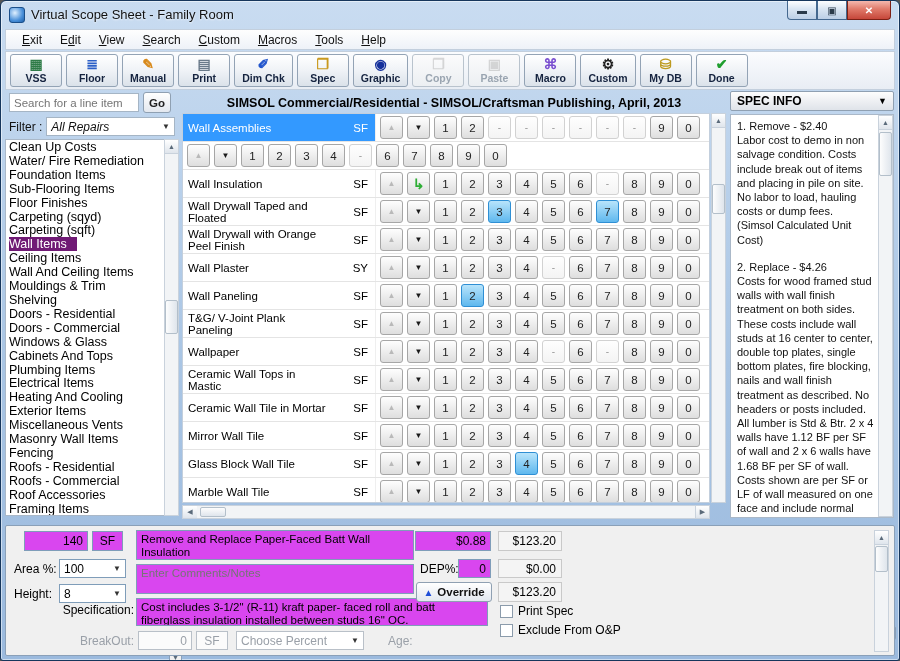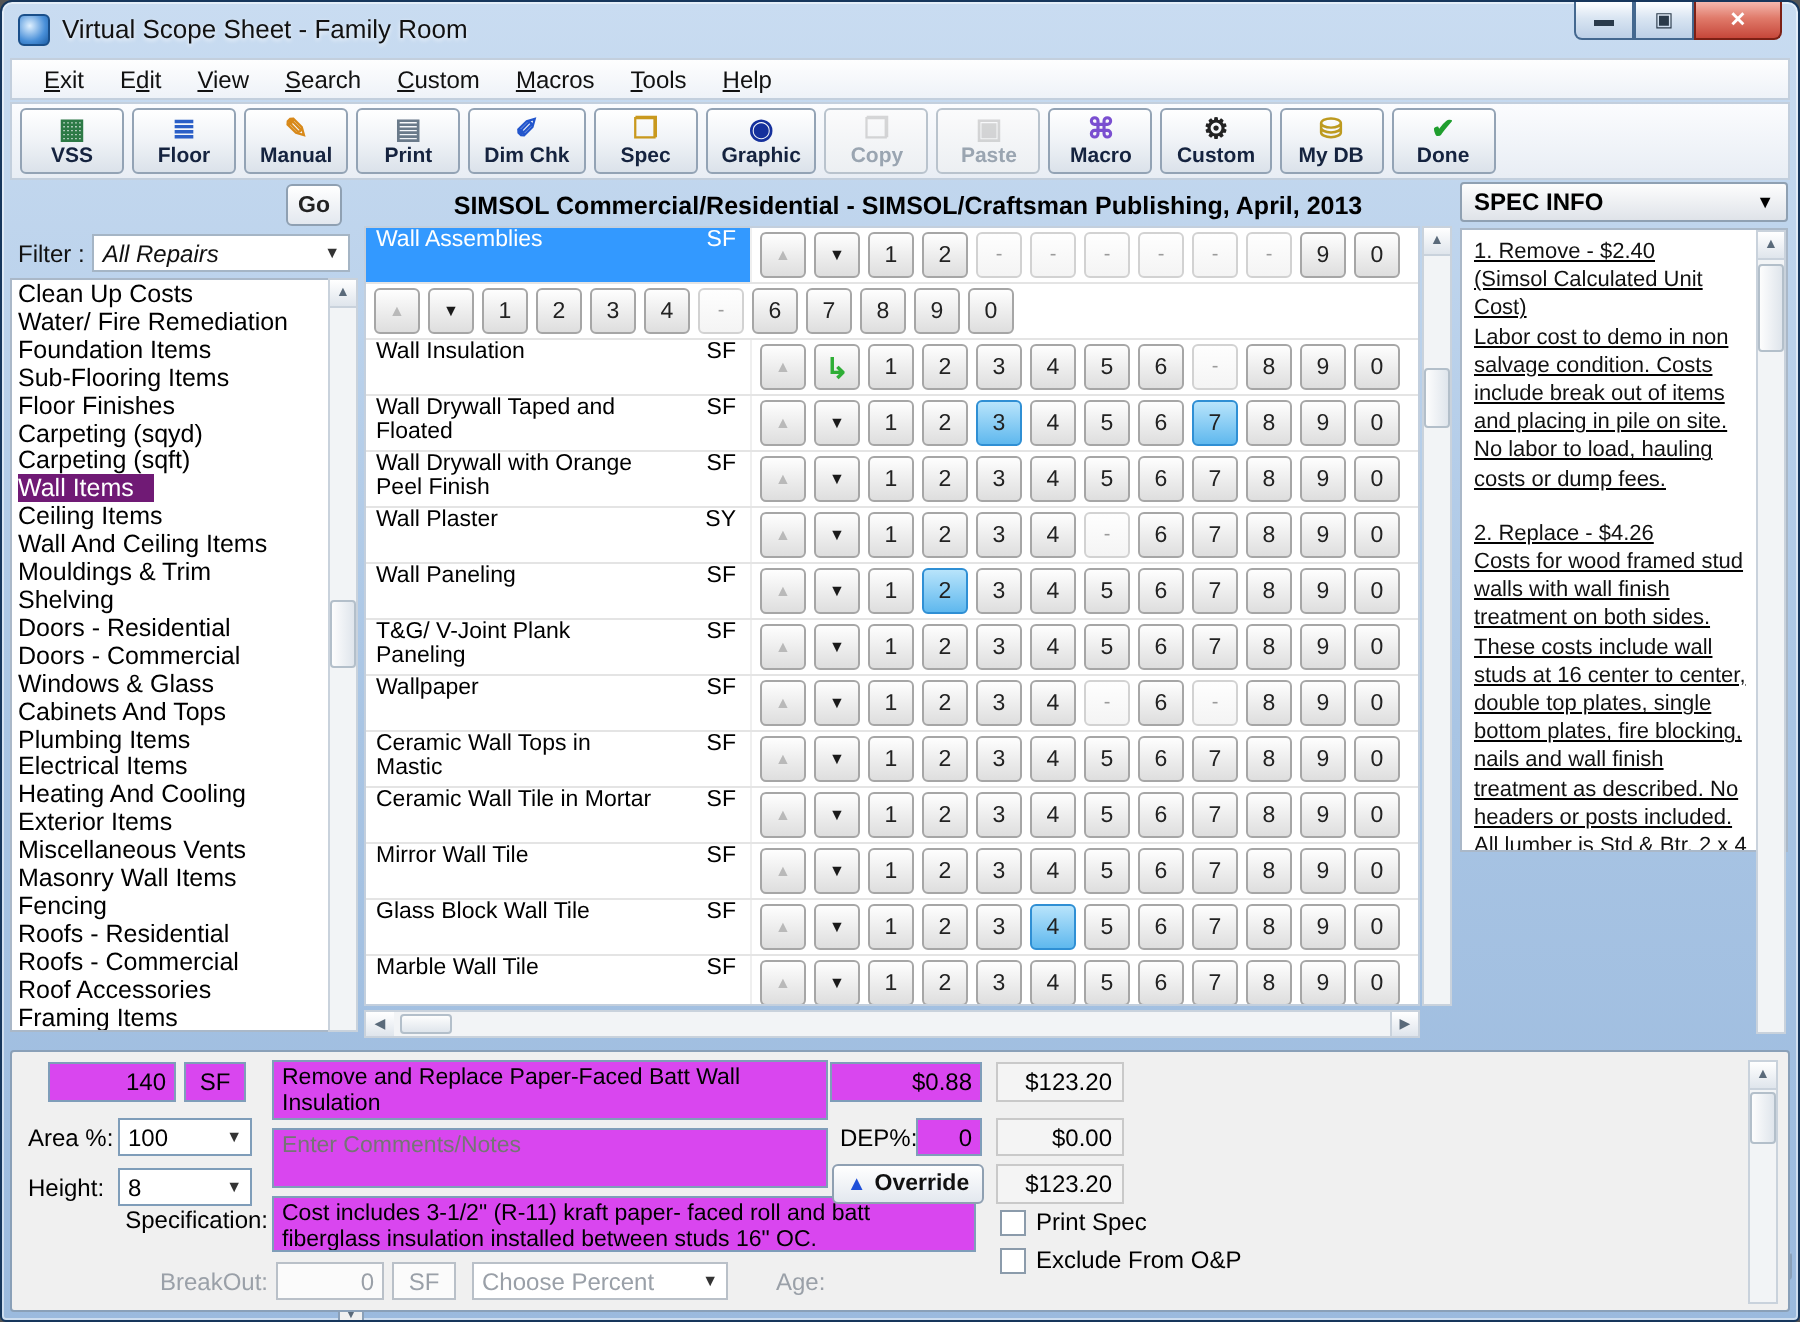--- a/index.html
+++ b/index.html
@@ -52,42 +52,42 @@
   .cat-item.selected span { background:#701a75; color:#fff; padding-right:10px; }
   .vscroll { position:absolute; width:15px; background:#f2f4f6; border:1px solid #c9d2dc; display:flex; flex-direction:column; align-items:center; }
   .vs-arrow { width:100%; height:14px; background:linear-gradient(#fff,#dfe5ec); border-bottom:1px solid #c9d2dc; font-size:7px; color:#5a6a7a; display:flex; align-items:center; justify-content:center; }
   .vs-arrow.bottom { border-top:1px solid #c9d2dc; border-bottom:none; margin-top:auto; }
   .vs-thumb { width:13px; height:34px; background:linear-gradient(90deg,#fdfdfd,#dfe5ec); border:1px solid #b3bfca; border-radius:2px; position:absolute; left:0; }
   .cat-scroll { top:138px; left:163px; height:377px; }
   .cat-scroll .vs-thumb { top:160px; }
   
   .scope-table { position:absolute; top:112px; left:181px; width:528px; height:390px; background:#fff; border:1px solid #c3cfdd; overflow:hidden; }
   .srow { height:28px; display:flex; align-items:center; border-bottom:1px solid #e4e4e4; padding-left:0; }
-  .name-cell { width:193px; height:100%; display:flex; align-items:flex-start; padding:0 5px; font-size:11.5px; color:#000; border-right:1px solid #efefef;gap:24px; }
+  .name-cell { width:193px; height:100%; display:flex; align-items:center; padding:0 5px; font-size:11.5px; color:#000; border-right:1px solid #efefef;gap:24px; }
   .name-cell .unit { margin-left:auto; padding-right:2px; }
   .srow.selected .name-cell { background:#3399ff; color:#fff; }
   .btns { display:flex; gap:4px; margin-left:4px; align-items:center; }
   .sq { width:23px; height:23px; border:1px solid #a6a6a6; border-radius:3px; background:linear-gradient(#fefefe,#ececec 55%,#dedede);
     display:flex; align-items:center; justify-content:center; font-size:11.5px; color:#222; }
   .sq.up { color:#b9b9b9; font-size:8px; }
   .sq.down { font-size:8px; color:#1a1a1a; }
   .sq.green { color:#2eae35; font-size:14px; font-weight:bold; }
   .sq.dash { color:#9b9b9b; border-color:#d2d2d2; background:linear-gradient(#fefefe,#f4f4f4); font-size:10px; }
   .sq.sel { background:linear-gradient(#b8e4fb,#5fb8ee); border-color:#2f8fd4; }
   .tbl-vscroll { top:112px; left:710px; height:390px; }
   .tbl-vscroll .vs-thumb { top:70px; height:30px; }
   .hscroll { position:absolute; top:504px; left:181px; width:528px; height:14px; background:#f2f4f6; border:1px solid #c9d2dc; display:flex; align-items:center; }
   .hs-arrow { width:14px; height:100%; background:linear-gradient(#fff,#dfe5ec); font-size:7px; color:#5a6a7a; display:flex; align-items:center; justify-content:center; }
   .hs-arrow.right { margin-left:auto; border-left:1px solid #c9d2dc; }
   .hs-thumb { width:26px; height:10px; margin-left:3px; background:linear-gradient(#fdfdfd,#dfe5ec); border:1px solid #b3bfca; border-radius:2px; }
   
   .spec-header { position:absolute; top:90px; left:729px; width:164px; height:20px; border:1px solid #8fa0b2; border-radius:2px;
     background:linear-gradient(#fdfdfd,#dfe3e9); display:flex; align-items:center; font-size:12px; font-weight:bold; color:#000; padding:0 6px; }
   .spec-header .arr { margin-left:auto; font-size:9px; }
-  .spec-panel { position:absolute; top:113px; left:729px; width:164px; height:312px; background:#fff; border:1px solid #aab8c8; overflow:hidden; padding:4px 18px 4px 6px;text-decoration:underline; }
+  .spec-panel { position:absolute; top:113px; left:729px; width:164px; height:404px; background:#fff; border:1px solid #aab8c8; overflow:hidden; padding:4px 18px 4px 6px; }
   .spec-para { font-size:11px; line-height:14.2px; color:#111; }
   .spec-para.gap { height:13px; }
   .spec-scroll { top:114px; left:877px; height:402px; }
   .spec-scroll .vs-thumb { top:16px; height:44px; }
   
   .bottom { position:absolute; top:524px; left:4px; right:4px; bottom:4px; background:#f0f0f0; border:1px solid #8aa0b8; border-radius:2px; }
   .bottom .lbl { position:absolute; font-size:12px; color:#000; }
   .bottom .lbl.dis { color:#9aa0a8; }
   .field { border:1px solid #7f9db9; background:#d946ef; font-size:12px; font-family:inherit; color:#000; padding:0 4px; }
   .field.dis { border-color:#b9c0c8; color:#9aa0a8; background:#fbfbfb; }
@@ -179,20 +179,21 @@
       <div class="tb-btn">
         <span class="ico" style="color: rgb(189, 154, 31);">⛁</span>
         <span>My DB</span>
       </div>
       <div class="tb-btn">
         <span class="ico" style="color: rgb(31, 158, 46);">✔</span>
         <span>Done</span>
       </div>
     </div>
 
+  <input class="search-input" placeholder="Search for a line item" style="">
   <div class="go-btn">Go</div>
   <div class="sheet-title">SIMSOL Commercial/Residential - SIMSOL/Craftsman Publishing, April, 2013</div>
 
   <div class="filter-row">
     <span class="filter-label">Filter :</span>
     <div class="fake-select">
       <span>All Repairs</span>
       <span class="arr">▼</span>
     </div>
   </div>
@@ -520,22 +521,22 @@
     <div class="hs-thumb"></div>
     <div class="hs-arrow right">▶</div>
   </div>
 
   <div class="spec-header">
     <span>SPEC INFO</span>
     <span class="arr">▼</span>
   </div>
   <div class="spec-panel">
       <div class="spec-para">1. Remove - $2.40</div>
+      <div class="spec-para">Labor cost to demo in non salvage condition. Costs include break out of items and placing in pile on site. No labor to load, hauling costs or dump fees.</div>
       <div class="spec-para">(Simsol Calculated Unit Cost)</div>
-      <div class="spec-para">Labor cost to demo in non salvage condition. Costs include break out of items and placing in pile on site. No labor to load, hauling costs or dump fees.</div>
       <div class="spec-para gap"></div>
       <div class="spec-para">2. Replace - $4.26</div>
       <div class="spec-para">Costs for wood framed stud walls with wall finish treatment on both sides. These costs include wall studs at 16 center to center, double top plates, single bottom plates, fire blocking, nails and wall finish treatment as described. No headers or posts included. All lumber is Std &amp; Btr. 2 x 4 walls have 1.12 BF per SF of wall and 2 x 6 walls have 1.68 BF per SF of wall. Costs shown are per SF or LF of wall measured on one face and include normal waste. This assembly cost for 2 x 4 stud walls with 1/2 gypsum drywall both sides, ready for painting"</div>
     </div>
   <div class="vscroll spec-scroll">
     <div class="vs-arrow">▲</div>
     <div class="vs-thumb"></div>
     <div class="vs-arrow bottom">▼</div>
   </div>
 

